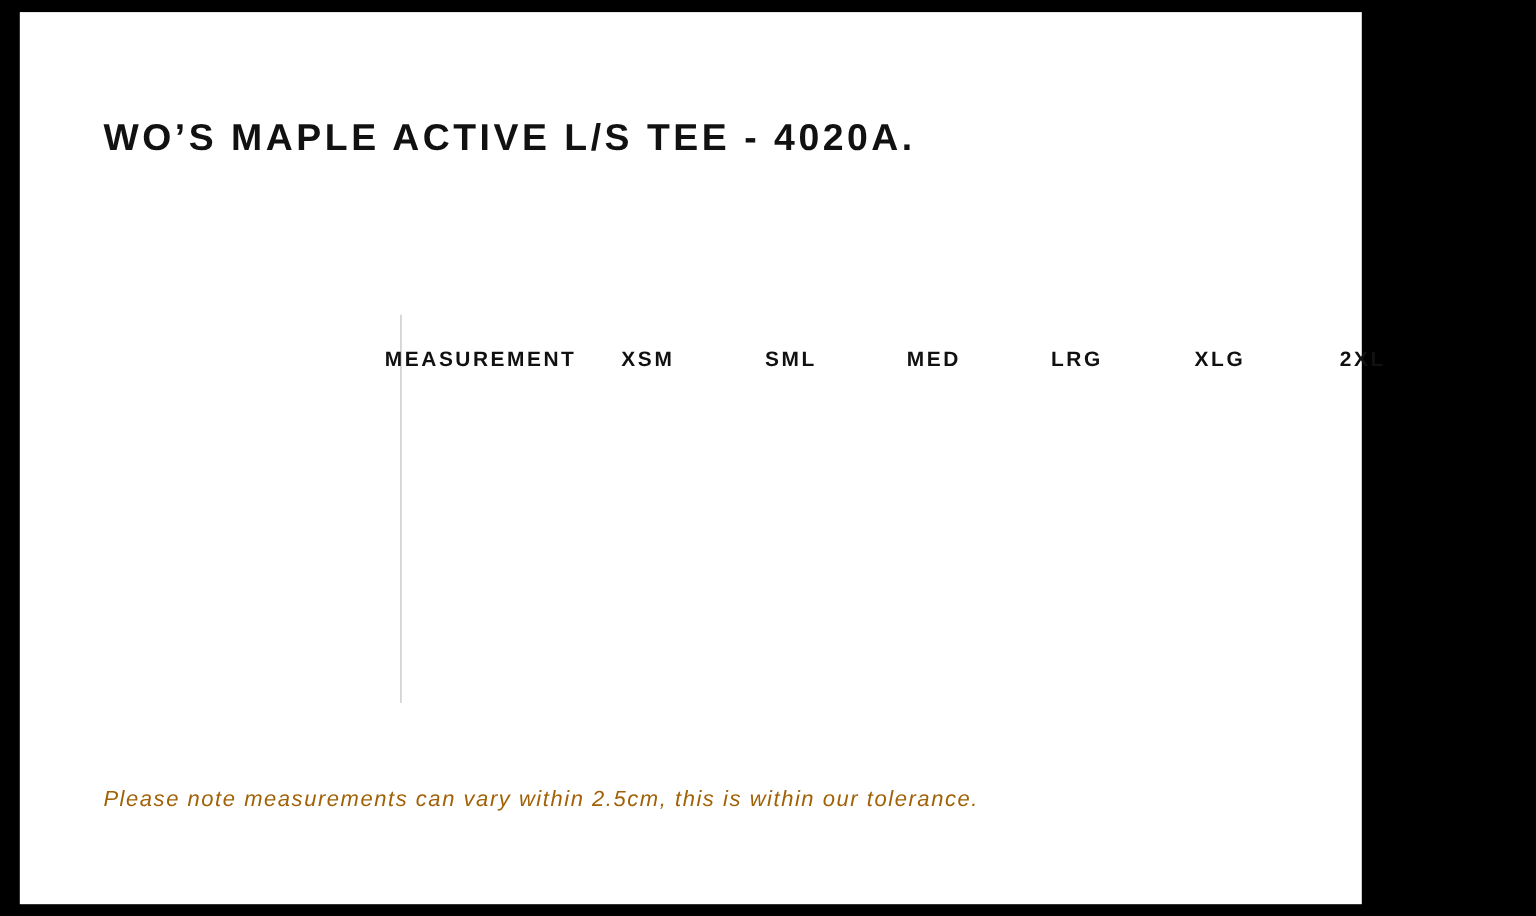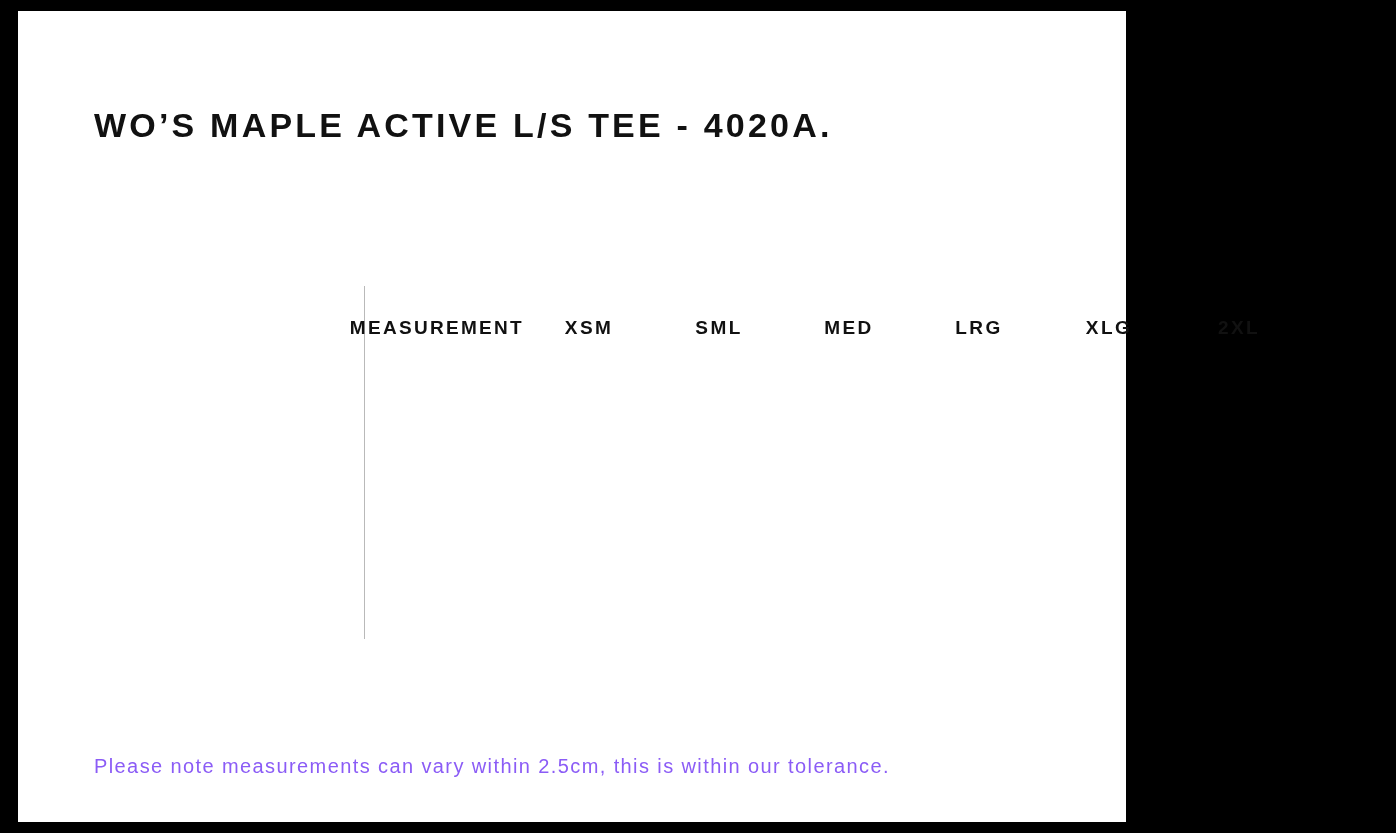--- a/index.html
+++ b/index.html
@@ -10,21 +10,21 @@
   body {
     width: 1396px;
     height: 833px;
     font-family: "Liberation Sans", sans-serif;
     overflow: hidden;
   }
   .page {
     position: absolute;
     left: 18px;
     top: 11px;
-    width: 1108px;
+    width: 1220px;
     height: 811px;
     background: #ffffff;
     box-sizing: border-box;
   }
   .title {
     position: absolute;
     left: 76px;
     top: 95px;
     font-size: 34px;
     font-weight: 700;
@@ -84,24 +84,24 @@
   }
   tr.data-row td.col-size {
     color: #111111;
     letter-spacing: 0.6px;
   }
   .footnote {
     position: absolute;
     left: 76px;
     top: 705px;
     font-size: 20px;
-    color: #8b5cf6;
+    font-style: italic;
+    color: #a16207;
     letter-spacing: 1.4px;
     white-space: nowrap;
-    margin-top: 39px;
   }
 </style>
 </head>
 <body>
 
 <div class="page">
 
   <div class="title">WO’S MAPLE ACTIVE L/S TEE - 4020A.</div>
 
   <div class="divider"></div>

